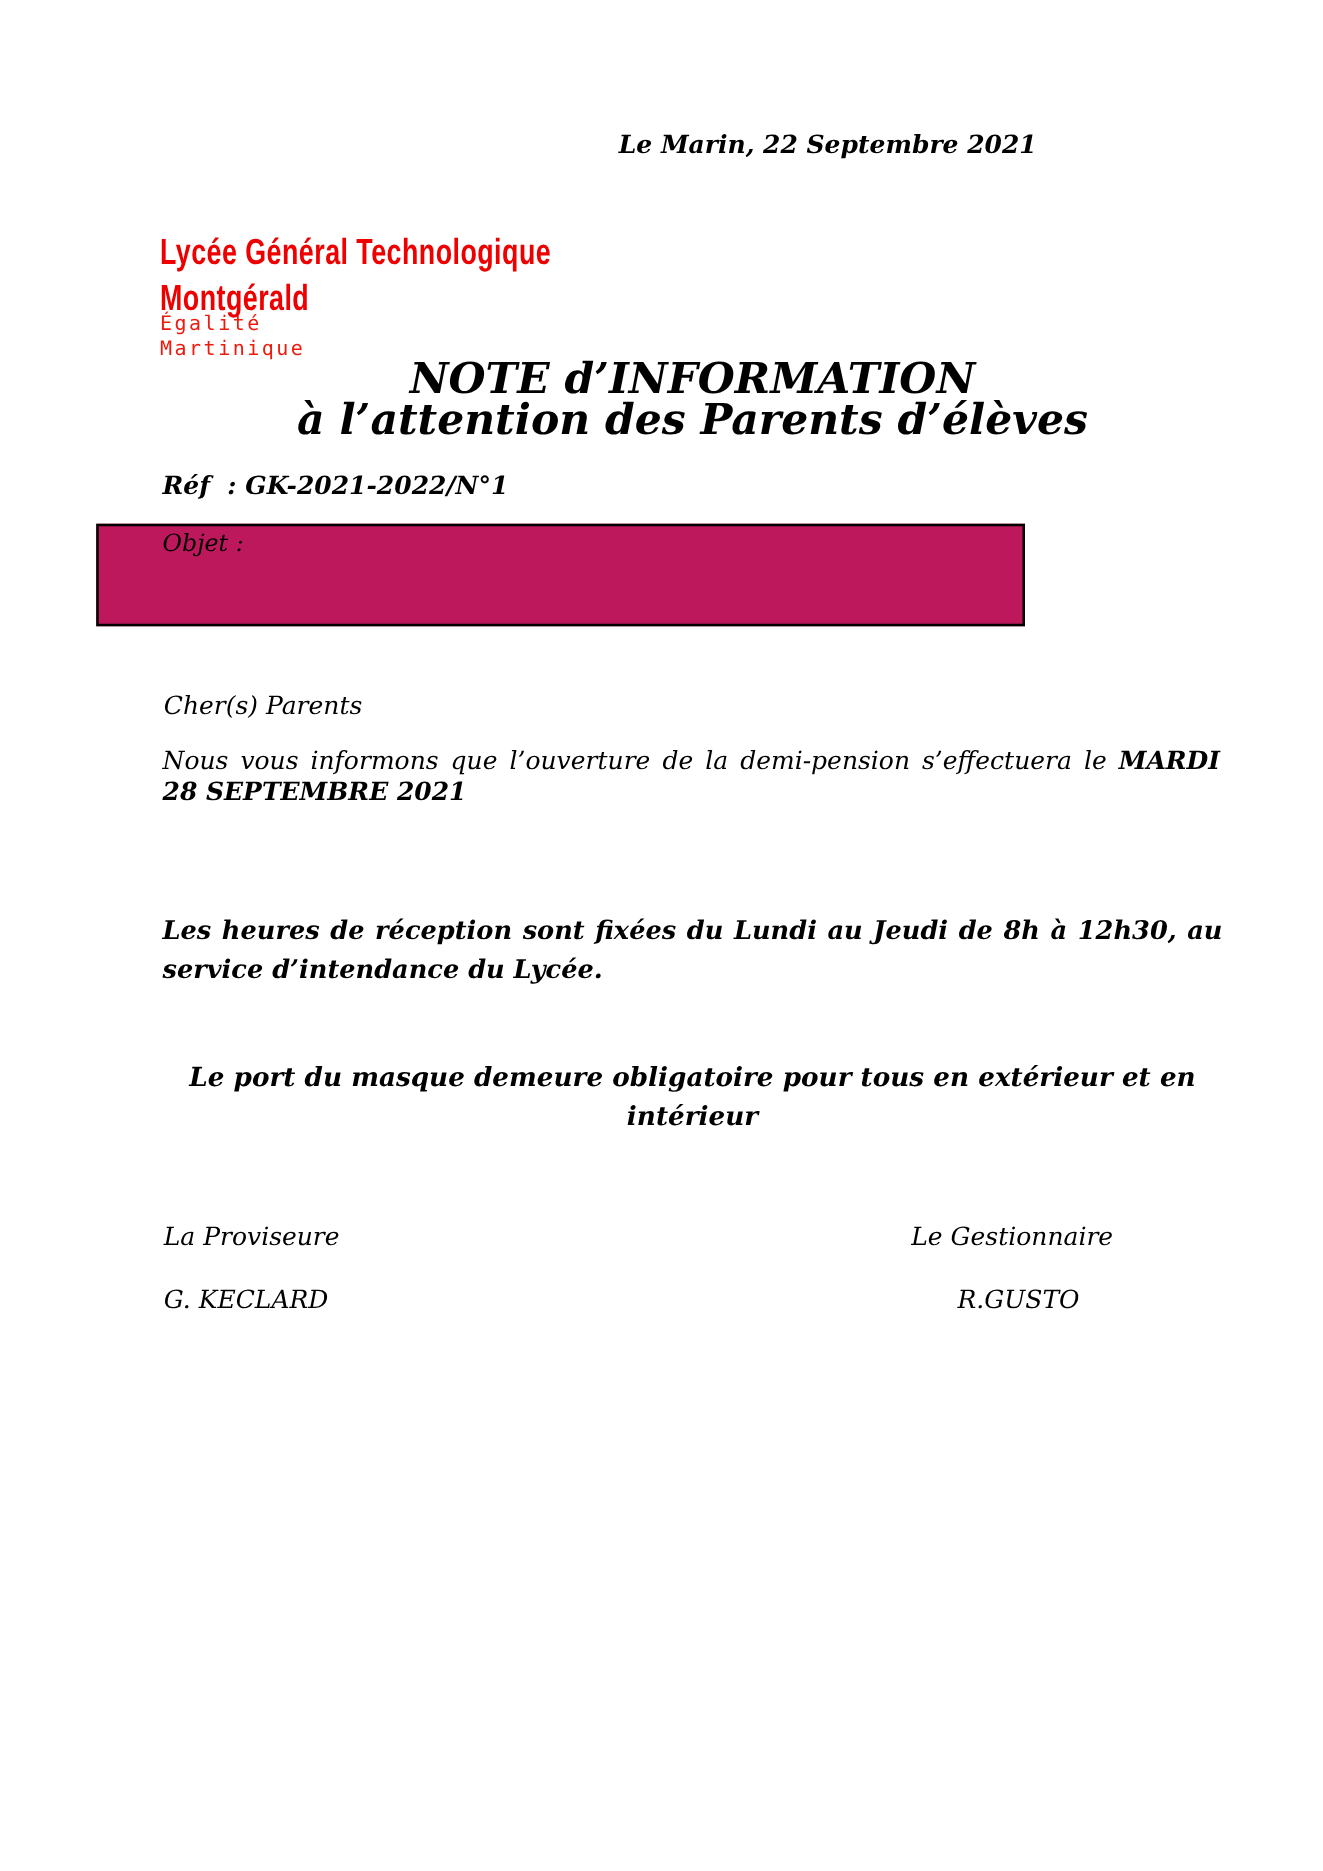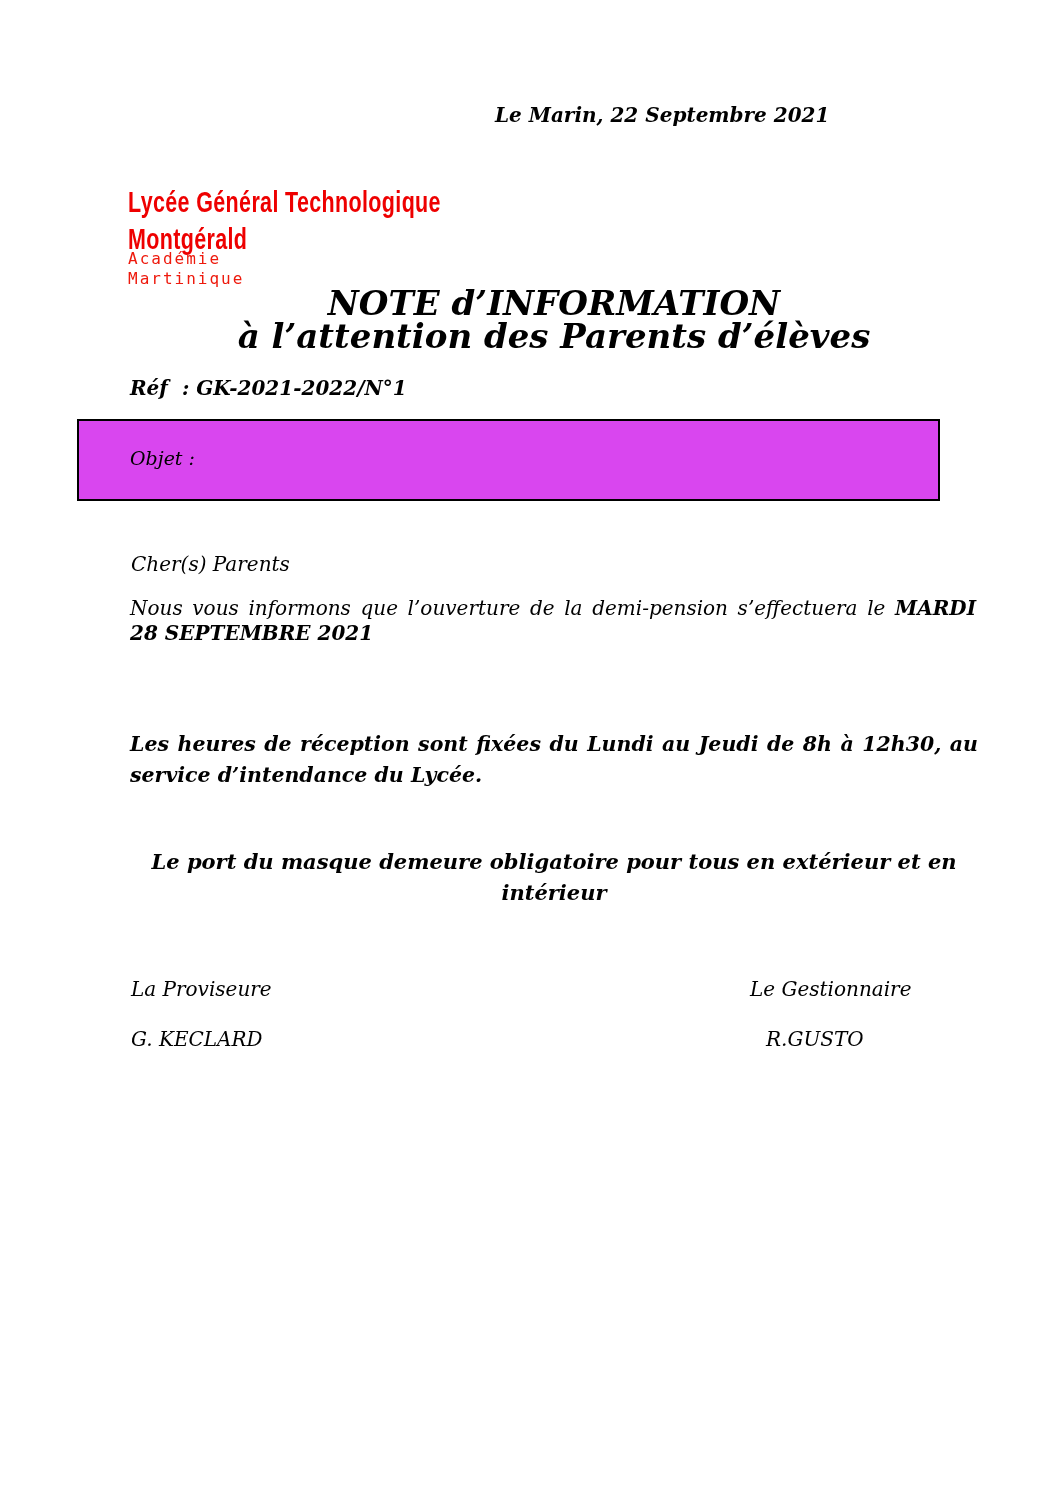--- a/index.html
+++ b/index.html
@@ -43,59 +43,59 @@
   
   .note-title {
     left:130px; top:287px; width:848px; text-align:center;
     font-weight:bold; font-style:italic; font-size:34px; line-height:33px;
   }
 
   .reference { left:130px; top:376px; font-size:20px; font-weight:bold; font-style:italic; white-space:pre; }
 
   
   .objet-box {
-    left:77px; top:419px; width:863px; height:82px;
-    border:2px solid #000; padding:26px 10px 0 51px; background:#d946ef;
+    left:77px; top:419px; width:743px; height:82px;
+    border:2px solid #000; padding:3px 10px 0 51px; background:#be185d;
   }
   .objet-label { font-size:19px; font-style:italic; }
   .objet-subject { margin-top:3px; font-size:27px; font-weight:bold; font-style:italic; letter-spacing:0.5px; white-space:nowrap; }
 
   
   .salutation { left:131px; top:552px; font-size:20px; font-style:italic; }
   .para { font-size:20px; font-style:italic; line-height:25px; }
   .p-opening { left:130px; top:596px; width:846px; text-align:justify;font-style:italic; }
   .p-inscriptions { left:130px; top:666px; width:846px; }
   .p-hours { left:130px; top:729px; width:848px; font-weight:bold; font-size:20.5px; line-height:31px; text-align:justify; }
   .mask-notice {
     left:130px; top:846px; width:848px; text-align:center;
     font-weight:bold; font-style:italic; font-size:21px; line-height:31px;
   }
   .bold { font-weight:bold; }
 
   
   .sig { font-size:20px; font-style:italic; white-space:nowrap; }
   .sig-role-left  { left:131px; top:977px; }
-  .sig-role-right { left:750px; top:977px; }
+  .sig-role-right { left:729px; top:977px; }
   .sig-name-left  { left:131px; top:1027px; }
   .sig-name-right { left:766px; top:1027px; }
 </style>
 </head>
 <body>
 
 <div class="page">
 
 
   <div class="abs dateline">Le Marin, 22 Septembre 2021</div>
 
   <div class="abs school">
     <div>Lycée Général Technologique</div>
     <div>Montgérald</div>
   </div>
   <div class="abs academy">
-    <div>Académie</div>
+    <div>Égalité</div>
     <div>Martinique</div>
   </div>
 
   <div class="abs note-title">
     <div>NOTE d’INFORMATION</div>
     <div>à l’attention des Parents d’élèves</div>
   </div>
 
   <div class="abs reference">Réf  : GK-2021-2022/N°1</div>
 

